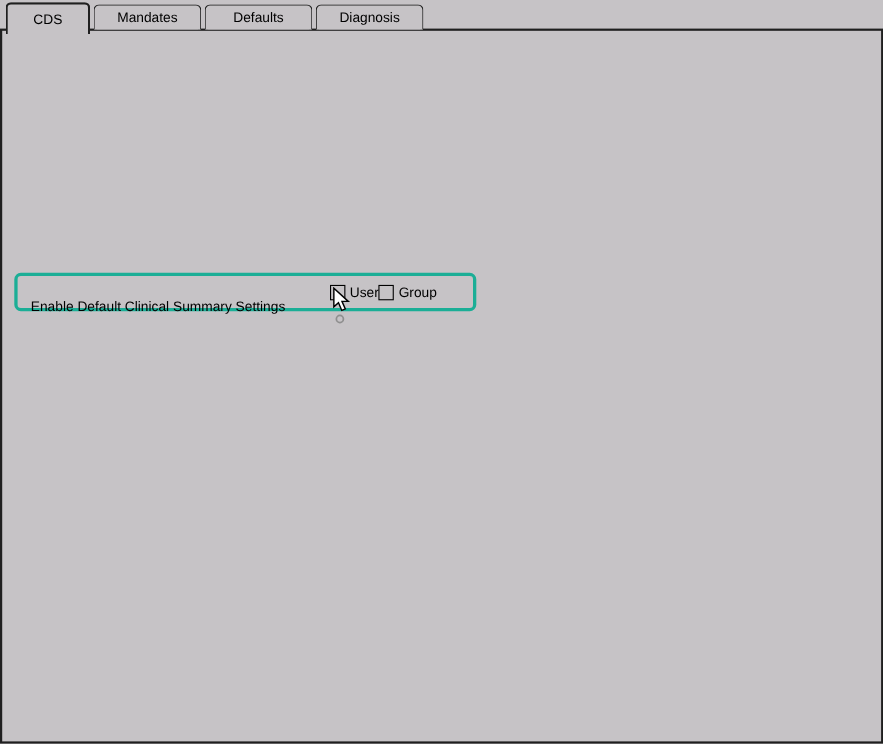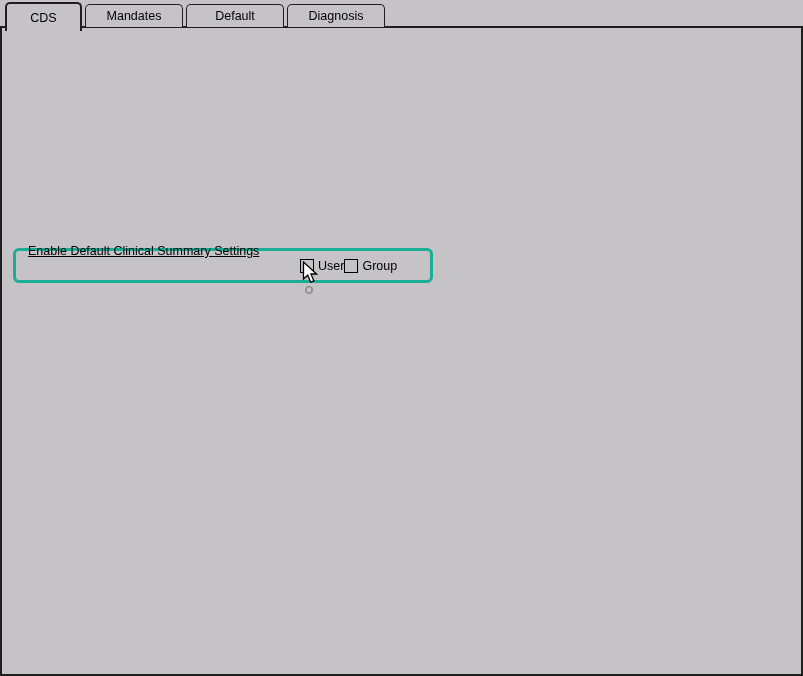--- a/index.html
+++ b/index.html
@@ -87,21 +87,21 @@
     background:#cac7ca;
   }
   .area-row:last-child{border-bottom:none;}
   
   .summary-highlight{
     position:absolute;left:13px;top:248px;width:420px;height:35px;
     border:3px solid #1bae96;border-radius:6px;box-sizing:border-box;
     z-index:5;
   }
   .summary-label{
-    position:absolute;left:28px;top:244px;font-size:12.5px;white-space:nowrap;z-index:6;text-decoration:underline;
+    position:absolute;left:28px;top:272px;font-size:12.5px;white-space:nowrap;z-index:6;
   }
   .summary-options{
     position:absolute;left:300px;top:259px;display:flex;z-index:6;
   }
   .summary-options .cb-row{position:static;}
   
   .log-box{
     position:absolute;left:25px;top:297px;width:484px;height:152px;
     background:#fff;border:1.5px solid #000;box-sizing:border-box;
   }
@@ -132,21 +132,21 @@
 
     <div class="tab active">
       <span>CDS</span>
     </div>
 
     <div class="tab">
       <span>Mandates</span>
     </div>
 
     <div class="tab">
-      <span>Default</span>
+      <span>Defaults</span>
     </div>
 
     <div class="tab">
       <span>Diagnosis</span>
     </div>
   </div>
 
 <div class="panel"></div>
 
 <button class="back-btn">Back</button>

